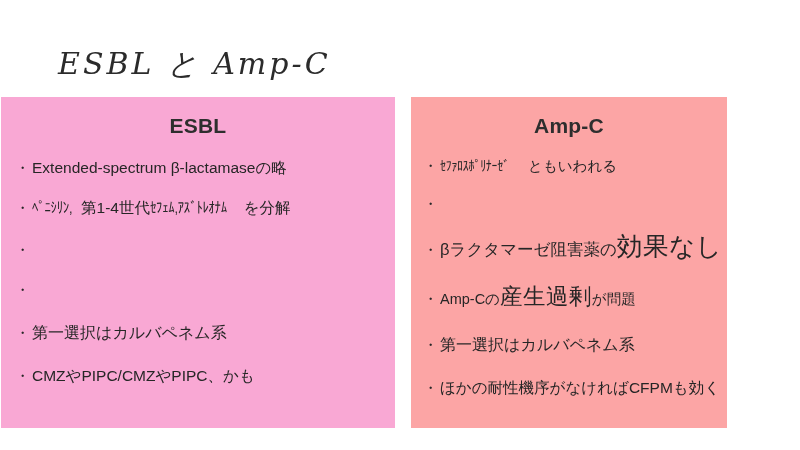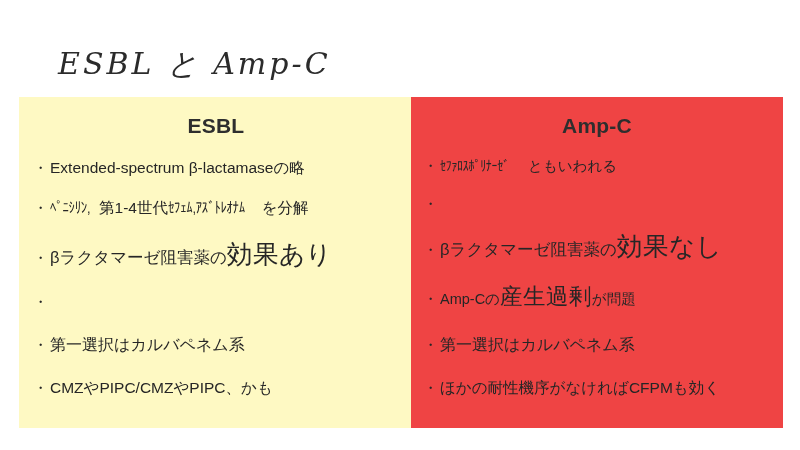--- a/index.html
+++ b/index.html
@@ -32,28 +32,28 @@
 
   
   .panel {
     position: absolute;
     top: 97px;
     height: 331px;
     box-sizing: border-box;
     padding: 10px 0 0 0;
   }
   #panel-esbl {
-    left: 19px;
+    left: 1px;
     width: 394px;
-    background: #fef9c3;
+    background: #f9a8d4;
   }
   #panel-ampc {
     left: 411px;
-    width: 372px;
-    background: #ef4444;
+    width: 316px;
+    background: #fca5a5;
   }
 
   .panel-heading {
     text-align: center;
     font-size: 21px;
     font-weight: bold;
     color: #2e2e2e;
     letter-spacing: 0.2px;
     margin: 6px 0 0 0;
     line-height: 1.2;
@@ -124,21 +124,20 @@
       <li class="bullet row-0">
         <span class="dot">・</span>
         <span class="txt"><span>Extended-spectrum β-lactamaseの略</span></span>
       </li>
       <li class="bullet row-1">
         <span class="dot">・</span>
         <span class="txt"><span class="hw">ﾍﾟﾆｼﾘﾝ,</span><span>第1-4世代</span><span class="hw">ｾﾌｪﾑ,ｱｽﾞﾄﾚｵﾅﾑ</span><span>を分解</span></span>
       </li>
       <li class="bullet row-2">
         <span class="dot">・</span>
-        <span class="txt"><span>βラクタマーゼ阻害薬の</span><span class="em">効果あり</span></span>
       </li>
       <li class="bullet row-3">
         <span class="dot">・</span>
       </li>
       <li class="bullet row-4">
         <span class="dot">・</span>
         <span class="txt"><span>第一選択はカルバペネム系</span></span>
       </li>
       <li class="bullet row-5">
         <span class="dot">・</span>

